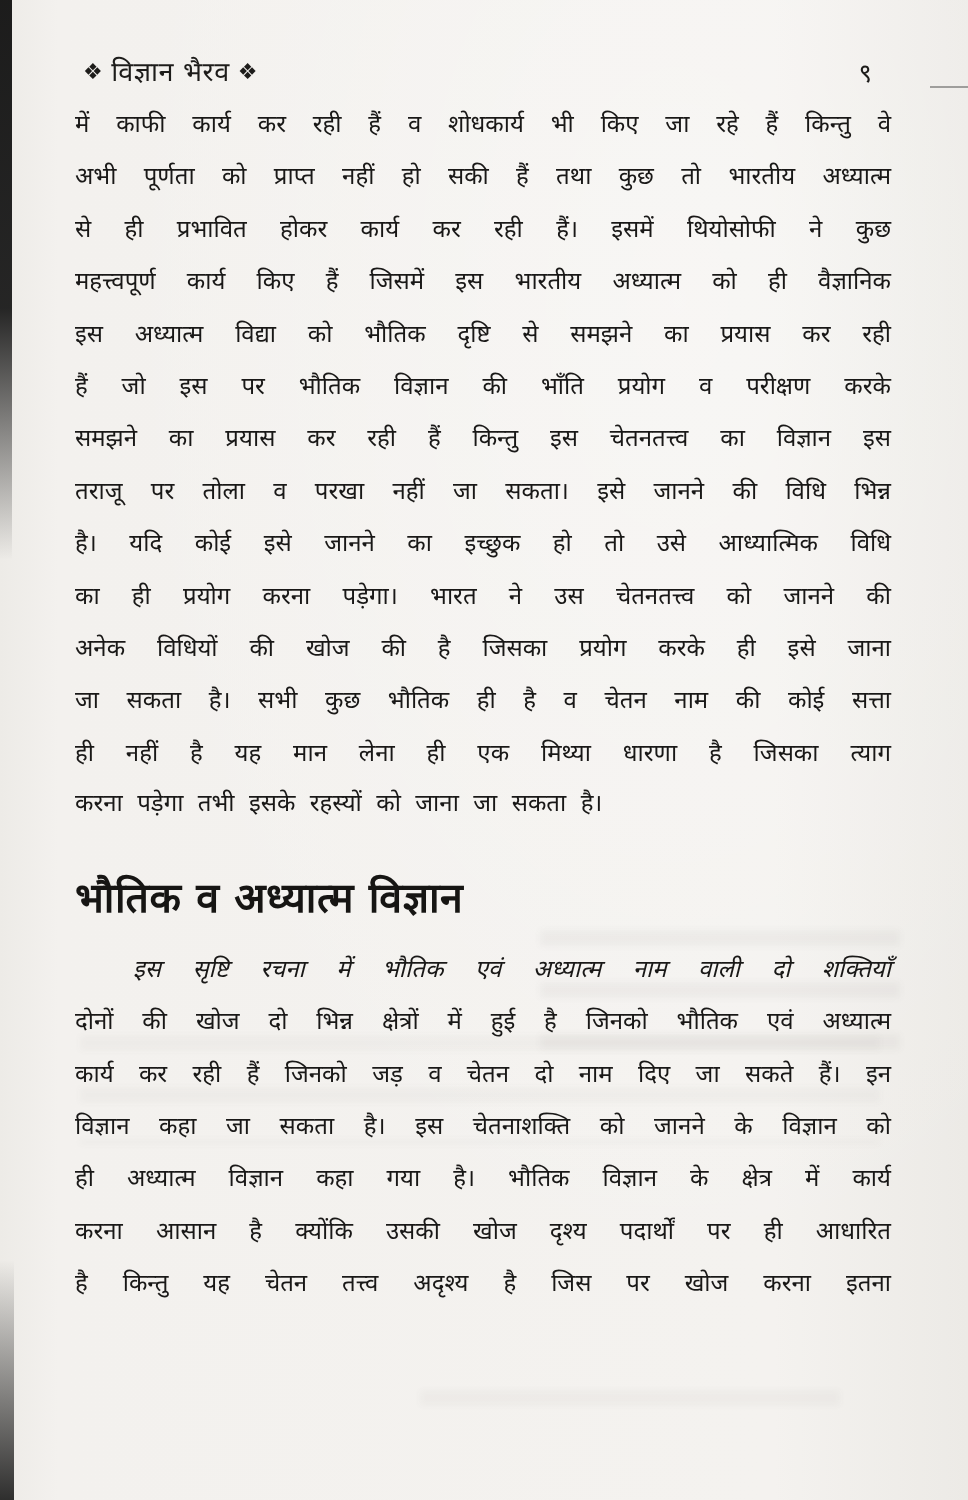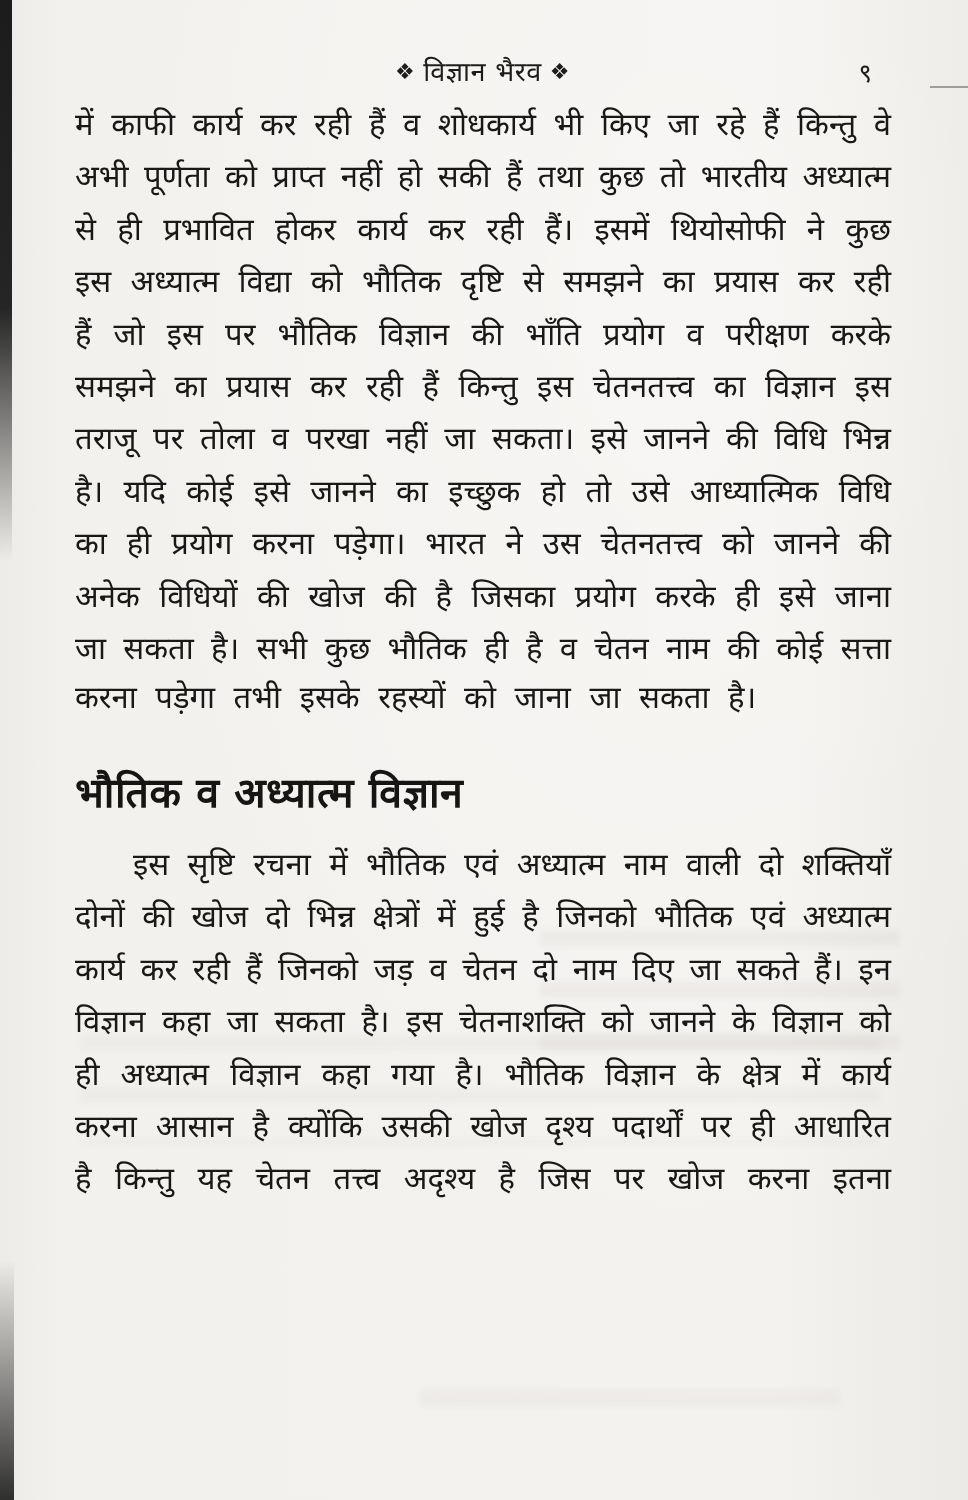--- a/index.html
+++ b/index.html
@@ -58,21 +58,20 @@
 
   .header {
     position: absolute;
     left: 75px; right: 78px; top: 52px;
     height: 40px;
     color: #1d1c1a;
   }
   .header .title-wrap {
     position: absolute;
     left: 0; right: 0;
-    text-align: center;
     font-size: 27px;
     letter-spacing: 0.5px;
     white-space: nowrap;
   }
   .header .ornament {
     font-size: 22px;
     position: relative;
     top: -2px;
     padding: 0 8px;
   }
@@ -83,33 +82,34 @@
   }
 
   .textblock {
     position: absolute;
     left: 75px;
     width: 816px;
     top: 98px;
     color: #191817;
   }
   .para .line {
-    font-size: 31px;
+    font-size: 24px;
     line-height: 52.4px;
     text-align: justify;
     text-align-last: justify;
     white-space: normal;
     text-rendering: optimizeLegibility;
   }
   .para.end-left .line:last-child {
     text-align-last: left;
     font-family: Liberation Mono, monospace;
   }
   .para.indent-first .line:first-child {
     padding-left: 58px;
+    font-style: italic;
   }
   .section-heading {
     font-size: 41px;
     font-weight: bold;
     line-height: 1.1;
     margin: 44px 0 22px 0;
     letter-spacing: 0.5px;
     color: #161513;
   }
 </style>
@@ -132,28 +132,30 @@
     </div>
     <div class="page-number">९</div>
   </div>
 
   <div class="textblock">
 
     <div class="para end-left">
         <div class="line">में काफी कार्य कर रही हैं व शोधकार्य भी किए जा रहे हैं किन्तु वे</div>
         <div class="line">अभी पूर्णता को प्राप्त नहीं हो सकी हैं तथा कुछ तो भारतीय अध्यात्म</div>
         <div class="line">से ही प्रभावित होकर कार्य कर रही हैं। इसमें थियोसोफी ने कुछ</div>
+        <div class="line">महत्त्वपूर्ण कार्य किए हैं जिसमें इस भारतीय अध्यात्म को ही वैज्ञानिक</div>
         <div class="line">इस अध्यात्म विद्या को भौतिक दृष्टि से समझने का प्रयास कर रही</div>
         <div class="line">हैं जो इस पर भौतिक विज्ञान की भाँति प्रयोग व परीक्षण करके</div>
         <div class="line">समझने का प्रयास कर रही हैं किन्तु इस चेतनतत्त्व का विज्ञान इस</div>
         <div class="line">तराजू पर तोला व परखा नहीं जा सकता। इसे जानने की विधि भिन्न</div>
         <div class="line">है। यदि कोई इसे जानने का इच्छुक हो तो उसे आध्यात्मिक विधि</div>
         <div class="line">का ही प्रयोग करना पड़ेगा। भारत ने उस चेतनतत्त्व को जानने की</div>
         <div class="line">अनेक विधियों की खोज की है जिसका प्रयोग करके ही इसे जाना</div>
         <div class="line">जा सकता है। सभी कुछ भौतिक ही है व चेतन नाम की कोई सत्ता</div>
+        <div class="line">ही नहीं है यह मान लेना ही एक मिथ्या धारणा है जिसका त्याग</div>
         <div class="line">करना पड़ेगा तभी इसके रहस्यों को जाना जा सकता है।</div>
       </div>
 
     <h2 class="section-heading">भौतिक व अध्यात्म विज्ञान</h2>
 
     <div class="para indent-first">
         <div class="line">इस सृष्टि रचना में भौतिक एवं अध्यात्म नाम वाली दो शक्तियाँ</div>
         <div class="line">दोनों की खोज दो भिन्न क्षेत्रों में हुई है जिनको भौतिक एवं अध्यात्म</div>
         <div class="line">कार्य कर रही हैं जिनको जड़ व चेतन दो नाम दिए जा सकते हैं। इन</div>
         <div class="line">विज्ञान कहा जा सकता है। इस चेतनाशक्ति को जानने के विज्ञान को</div>

